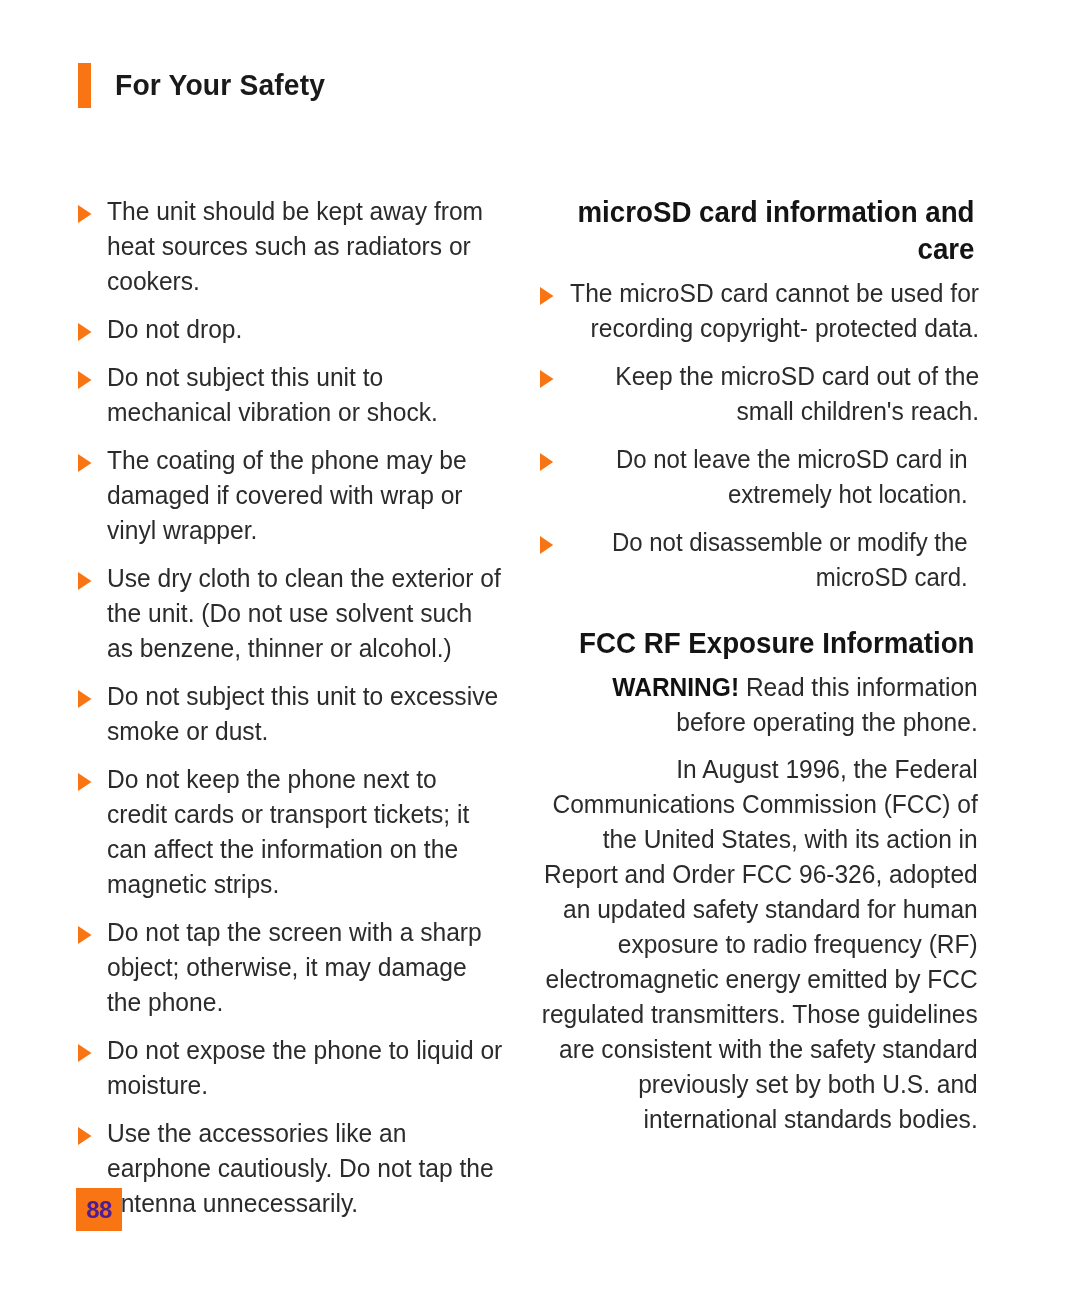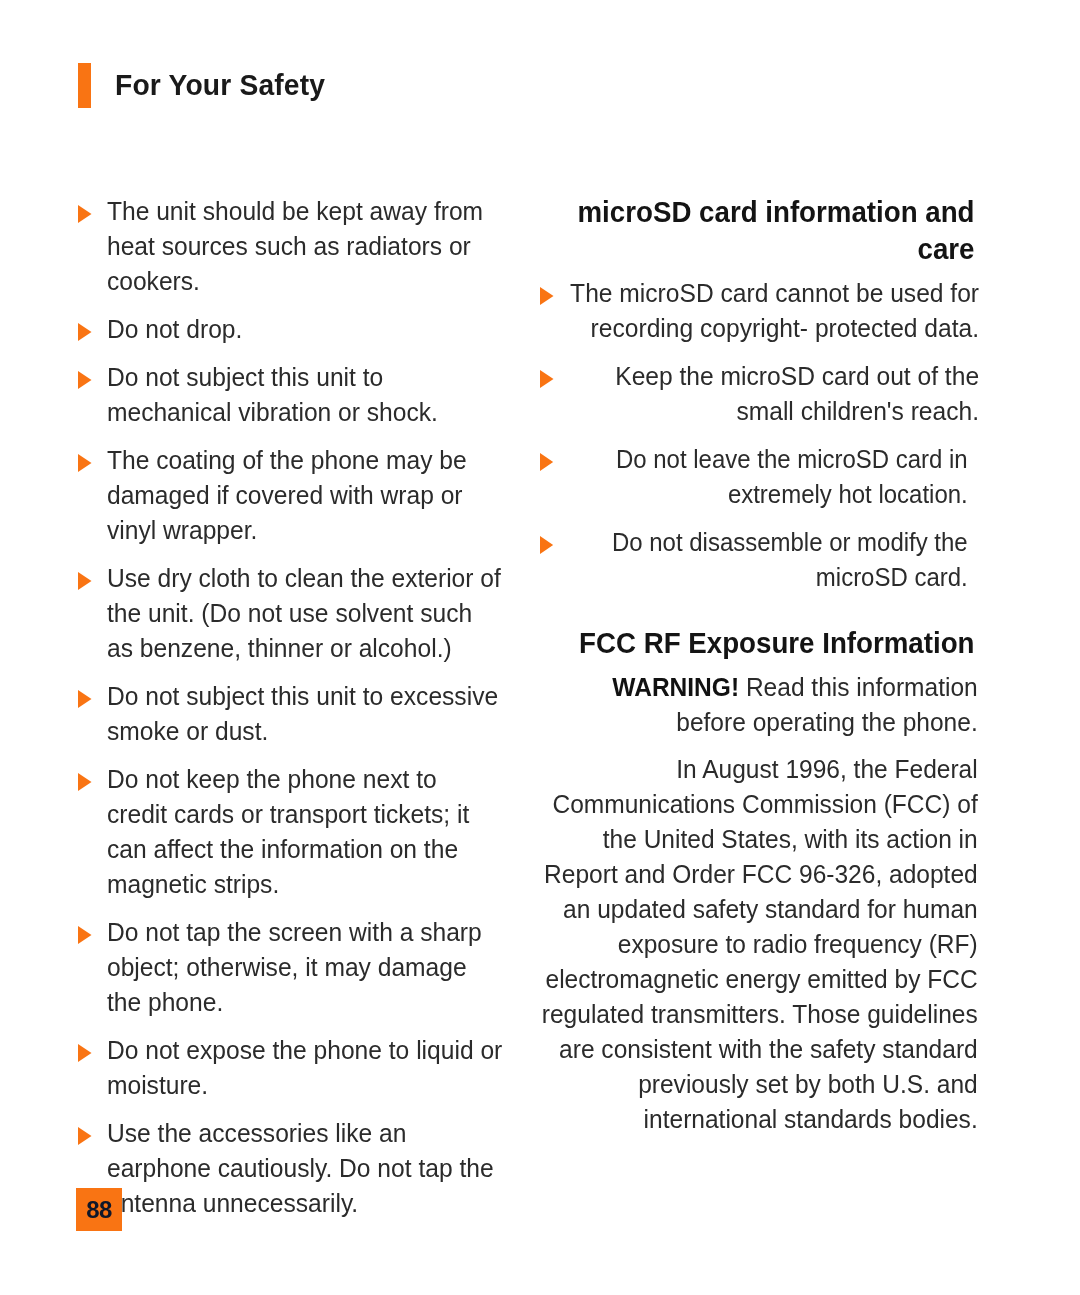--- a/index.html
+++ b/index.html
@@ -135,21 +135,21 @@
     left: 76px;
     top: 1188px;
     width: 46px;
     height: 43px;
     background: #f97413;
     display: flex;
     align-items: center;
     justify-content: center;
   }
   .page-number-text {
-    color: #0f172a;
+    color: #4c1d95;
     font-size: 24px;
     font-weight: bold;
     line-height: 1;
     letter-spacing: -0.5px;
   }
 </style>
 </head>
 <body>
 
 <div class="page">

